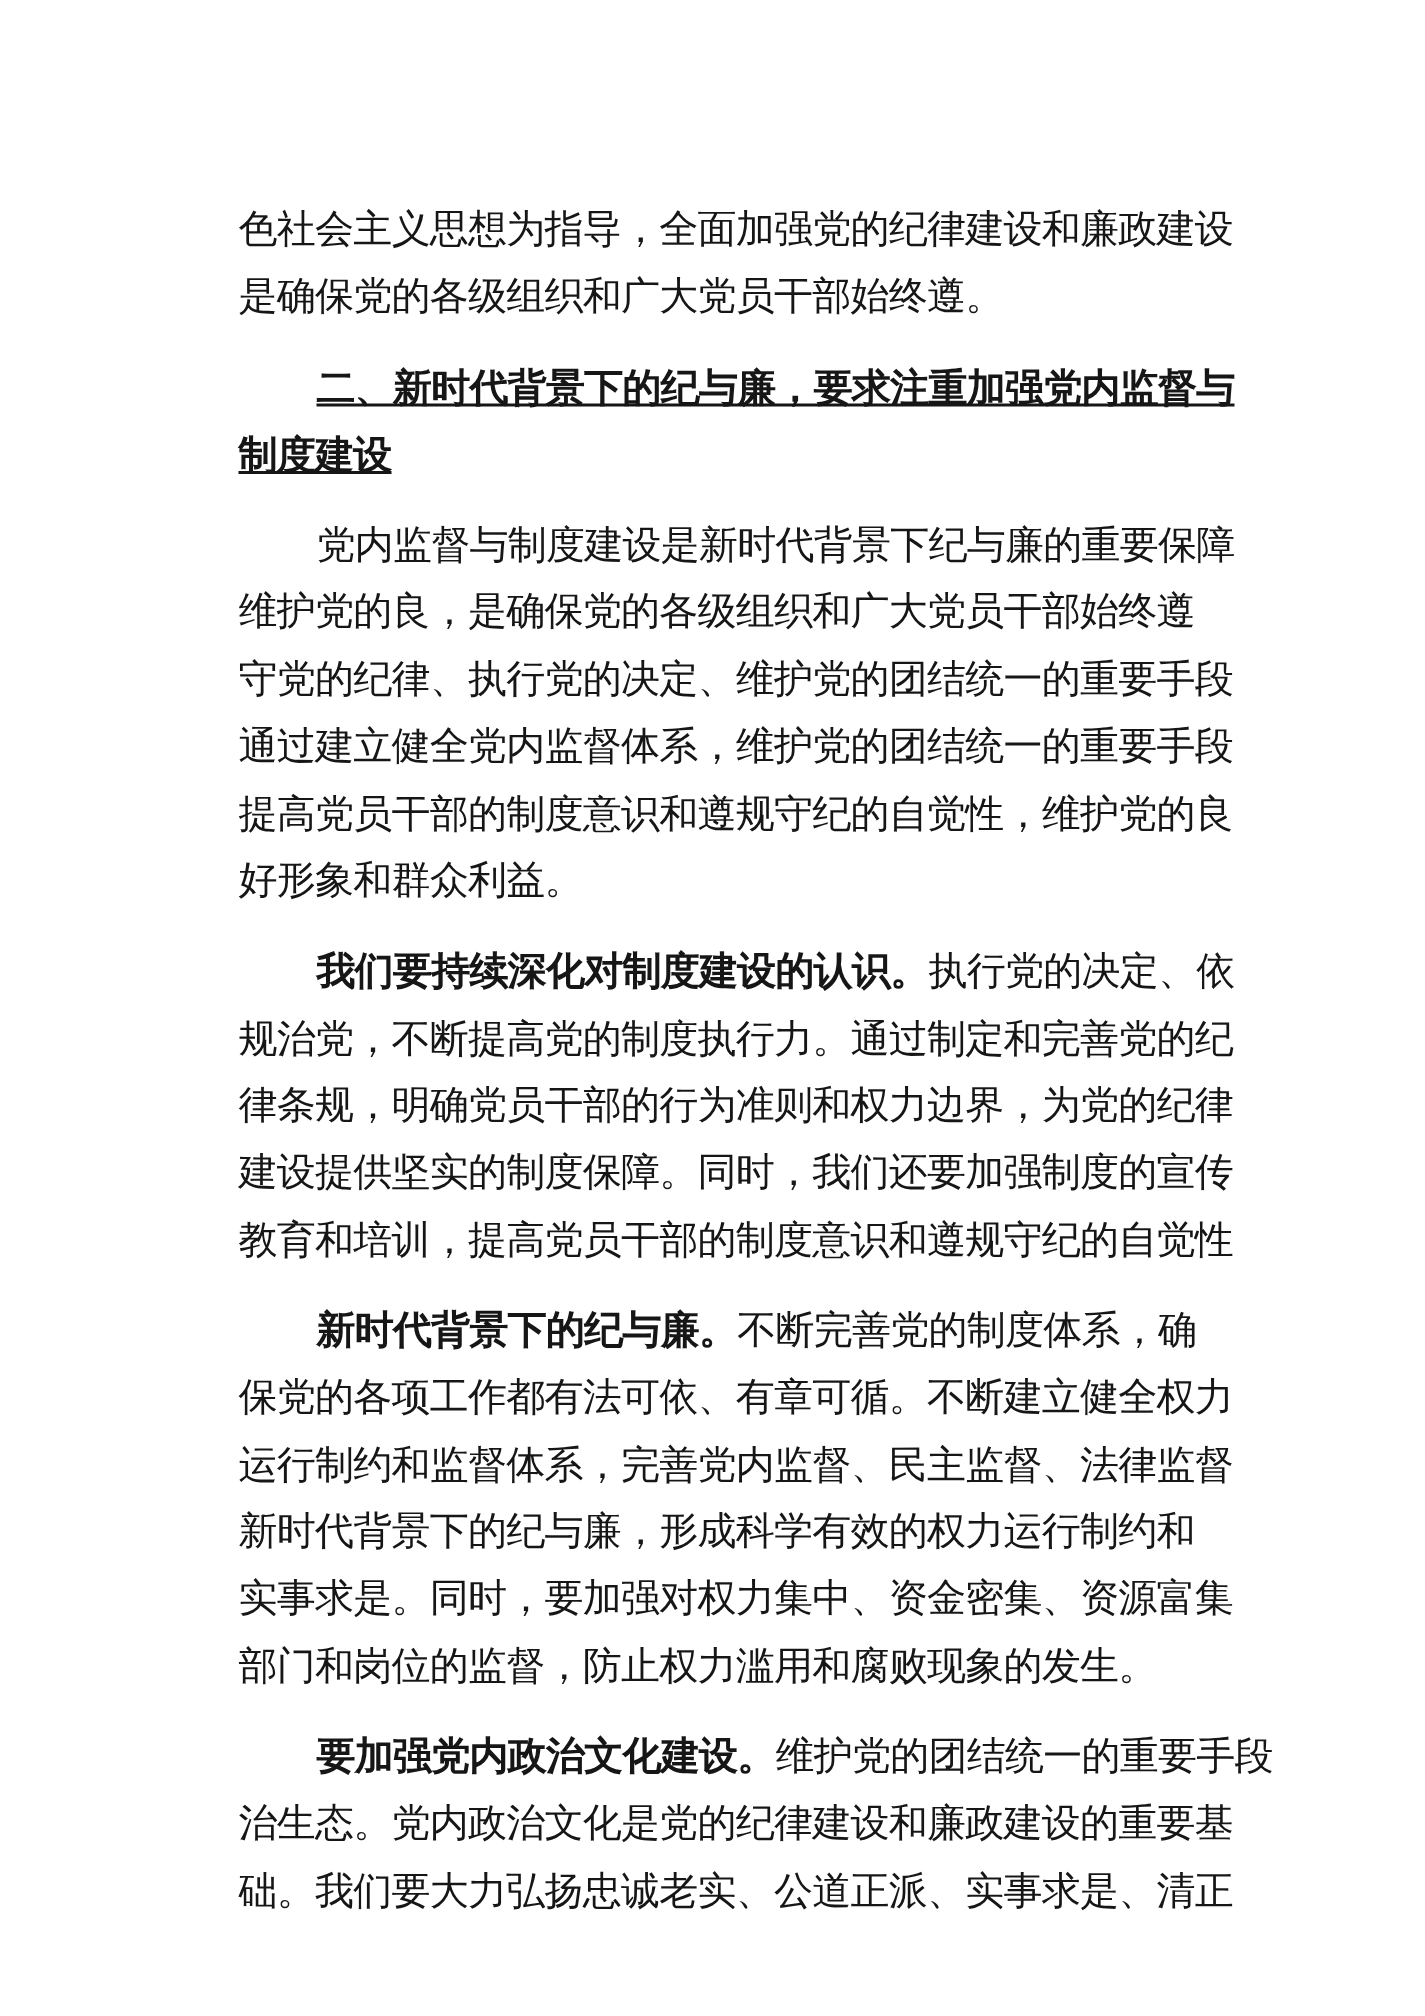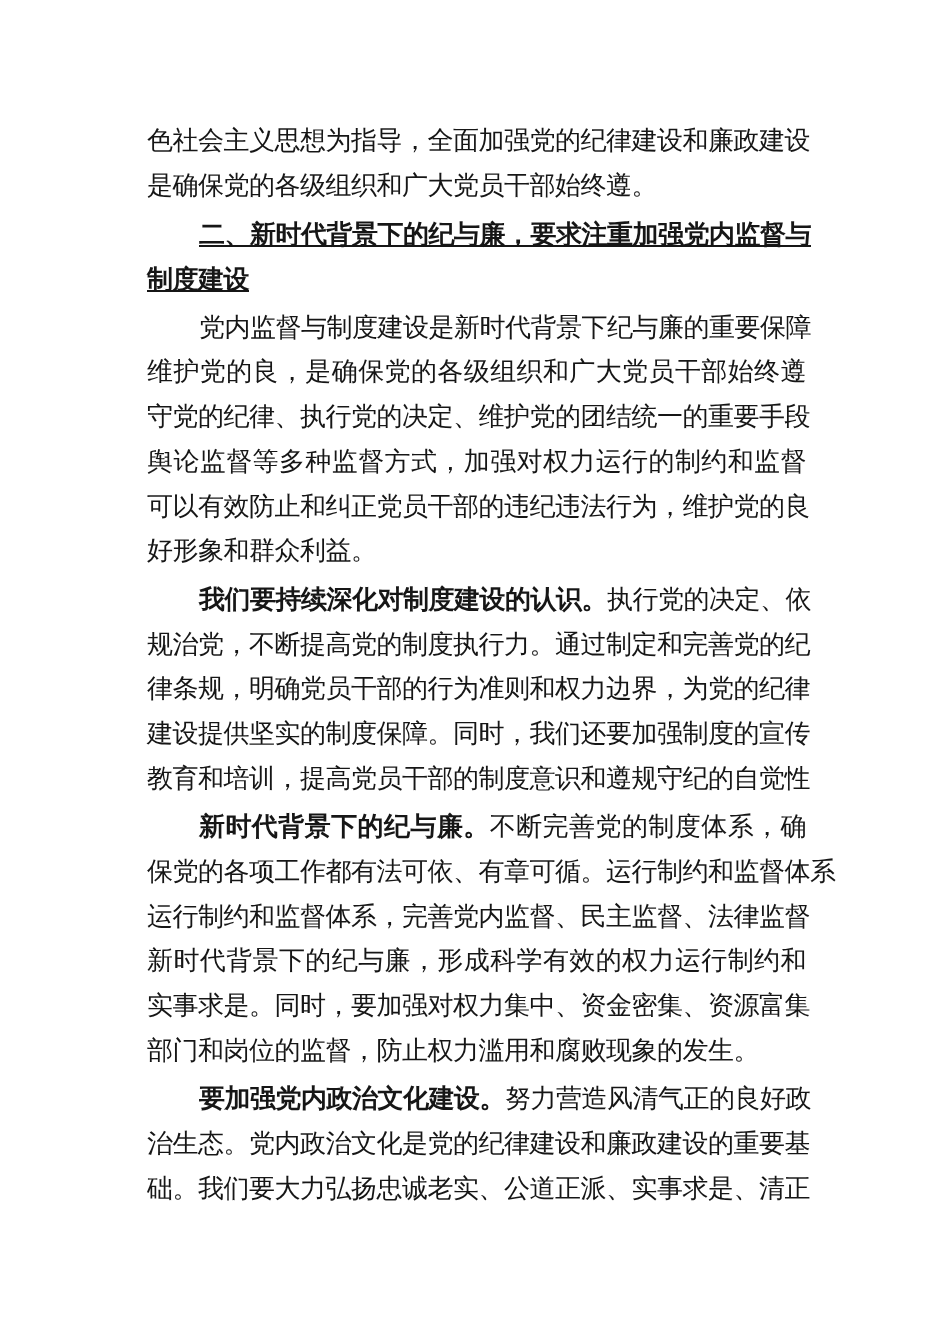--- a/index.html
+++ b/index.html
@@ -18,21 +18,21 @@
     height: 1344px;
     background: #ffffff;
     overflow: hidden;
   }
   .content {
     position: absolute;
     left: 143px;
     top: 115px;
     width: 667px;
   }
-  .para { margin: 4px; padding: 0; }
+  .para { margin: 16px; padding: 0; }
   .line {
     height: 44.7px;
     line-height: 44.7px;
     font-size: 26px;
     letter-spacing: -0.5px;
     color: #161616;
     font-family: "Liberation Serif", "DejaVu Serif", serif;
     text-align: justify;
     text-justify: inter-character;
     text-align-last: left;
@@ -64,38 +64,38 @@
         <div class="line"><span class="seg">是确保党的各级组织和广大党员干部始终遵。</span></div>
       </div>
       <div class="para heading">
         <div class="line indent full"><span class="seg bold">二、新时代背景下的纪与廉，要求注重加强党内监督与</span></div>
         <div class="line"><span class="seg bold">制度建设</span></div>
       </div>
       <div class="para body">
         <div class="line indent full"><span class="seg">党内监督与制度建设是新时代背景下纪与廉的重要保障</span></div>
         <div class="line full"><span class="seg">维护党的良，是确保党的各级组织和广大党员干部始终遵</span></div>
         <div class="line full"><span class="seg">守党的纪律、执行党的决定、维护党的团结统一的重要手段</span></div>
-        <div class="line full"><span class="seg">舆论监督等多种监督方式，加强对权力运行的制约和监督</span></div>
-        <div class="line full"><span class="seg">可以有效防止和纠正党员干部的违纪违法行为，维护党的良</span></div>
+        <div class="line full"><span class="seg">通过建立健全党内监督体系，维护党的团结统一的重要手段</span></div>
+        <div class="line full"><span class="seg">提高党员干部的制度意识和遵规守纪的自觉性，维护党的良</span></div>
         <div class="line"><span class="seg">好形象和群众利益。</span></div>
       </div>
       <div class="para body">
         <div class="line indent full"><span class="seg bold">我们要持续深化对制度建设的认识。</span><span class="seg">执行党的决定、依</span></div>
         <div class="line full"><span class="seg">规治党，不断提高党的制度执行力。通过制定和完善党的纪</span></div>
         <div class="line full"><span class="seg">律条规，明确党员干部的行为准则和权力边界，为党的纪律</span></div>
         <div class="line full"><span class="seg">建设提供坚实的制度保障。同时，我们还要加强制度的宣传</span></div>
         <div class="line full"><span class="seg">教育和培训，提高党员干部的制度意识和遵规守纪的自觉性</span></div>
       </div>
       <div class="para body">
         <div class="line indent full"><span class="seg bold">新时代背景下的纪与廉。</span><span class="seg">不断完善党的制度体系，确</span></div>
-        <div class="line full"><span class="seg">保党的各项工作都有法可依、有章可循。运行制约和监督体系</span></div>
+        <div class="line full"><span class="seg">保党的各项工作都有法可依、有章可循。不断建立健全权力</span></div>
         <div class="line full"><span class="seg">运行制约和监督体系，完善党内监督、民主监督、法律监督</span></div>
         <div class="line full"><span class="seg">新时代背景下的纪与廉，形成科学有效的权力运行制约和</span></div>
         <div class="line full"><span class="seg">实事求是。同时，要加强对权力集中、资金密集、资源富集</span></div>
         <div class="line"><span class="seg">部门和岗位的监督，防止权力滥用和腐败现象的发生。</span></div>
       </div>
       <div class="para body">
-        <div class="line indent full"><span class="seg bold">要加强党内政治文化建设。</span><span class="seg">努力营造风清气正的良好政</span></div>
+        <div class="line indent full"><span class="seg bold">要加强党内政治文化建设。</span><span class="seg">维护党的团结统一的重要手段</span></div>
         <div class="line full"><span class="seg">治生态。党内政治文化是党的纪律建设和廉政建设的重要基</span></div>
         <div class="line full"><span class="seg">础。我们要大力弘扬忠诚老实、公道正派、实事求是、清正</span></div>
       </div>
     </div>
 </div>
 
 </body></html>

